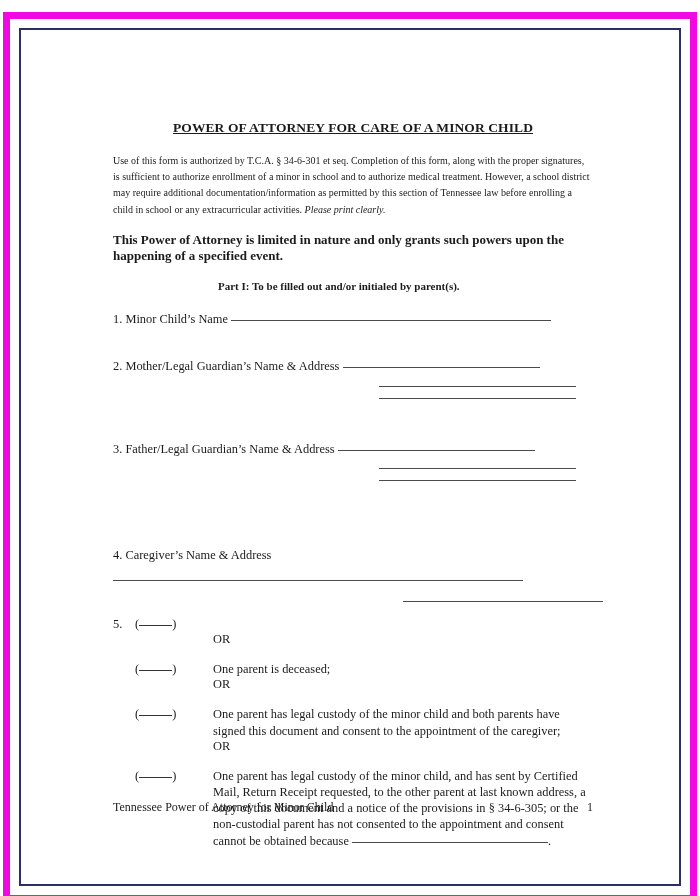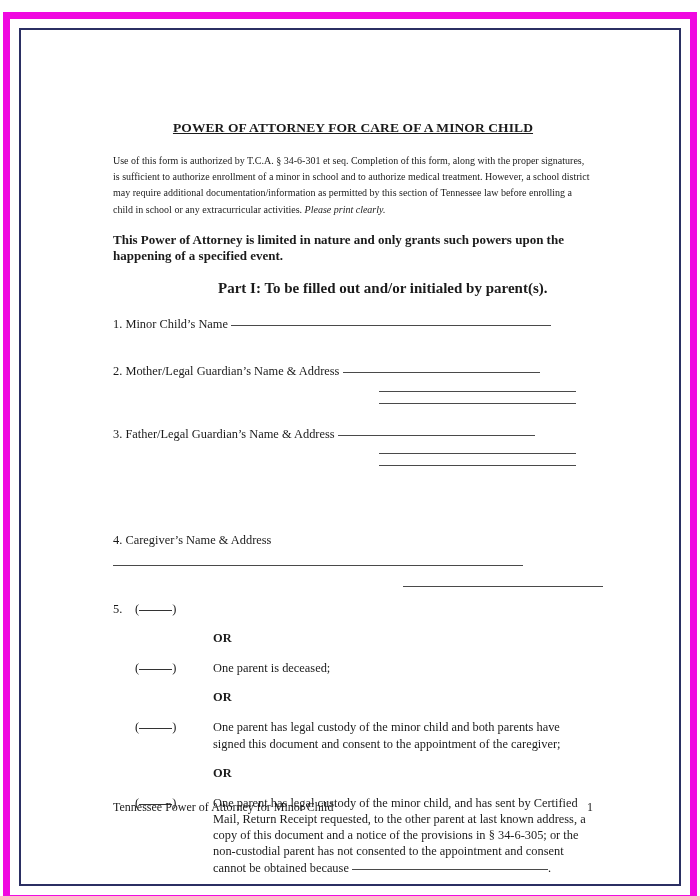--- a/index.html
+++ b/index.html
@@ -82,21 +82,21 @@
     text-align: left;
   }
   .para .ital { font-style: italic; }
   .para-bold {
     font-size: 13px;
     line-height: 16.2px;
     font-weight: bold;
     margin: 0 0 16px 0;
   }
   .part-heading {
-    font-size: 15px;
+    font-size: 11px;
     font-weight: bold;
     margin: 0 0 19px 0;
     padding-left: 105px;
   }
 
   
   .item {
     font-size: 12.4px;
     line-height: 16.2px;
     margin: 0 0 6px 0;
@@ -109,21 +109,21 @@
     vertical-align: 2px;
   }
   .rule-block {
     border-bottom: 1px solid #4a4a4a;
     height: 0;
   }
 
   .item1 { margin-bottom: 31px; }
   .item1 .rule { width: 320px; }
 
-  .item23 { margin-bottom: 5px; }
+  .item23 { margin-bottom: 5px; margin-top: 20px; }
   .item23 .rule { width: 197px; }
   .sub-rule {
     margin-left: 266px;
     width: 197px;
     margin-top: 11px;
   }
   .group-gap { height: 22px; }
 
   .item4-label { margin-bottom: 17px; margin-top: 44px; }
   .item4-rule-long {
@@ -160,22 +160,21 @@
   }
   .opt-text { flex: 1 1 auto; }
   .opt-text .inline-rule {
     display: inline-block;
     width: 196px;
     border-bottom: 1px solid #4a4a4a;
     vertical-align: 2px;
   }
   .or-row {
     font-size: 12.4px;
-    font-weight: bold;
-    margin-top: 14px;
+    font-weight: normal;
     padding-left: 100px;
   }
 
   
   .footer {
     position: absolute;
     left: 92px;
     top: 770px;
     width: 480px;
     font-size: 12px;

